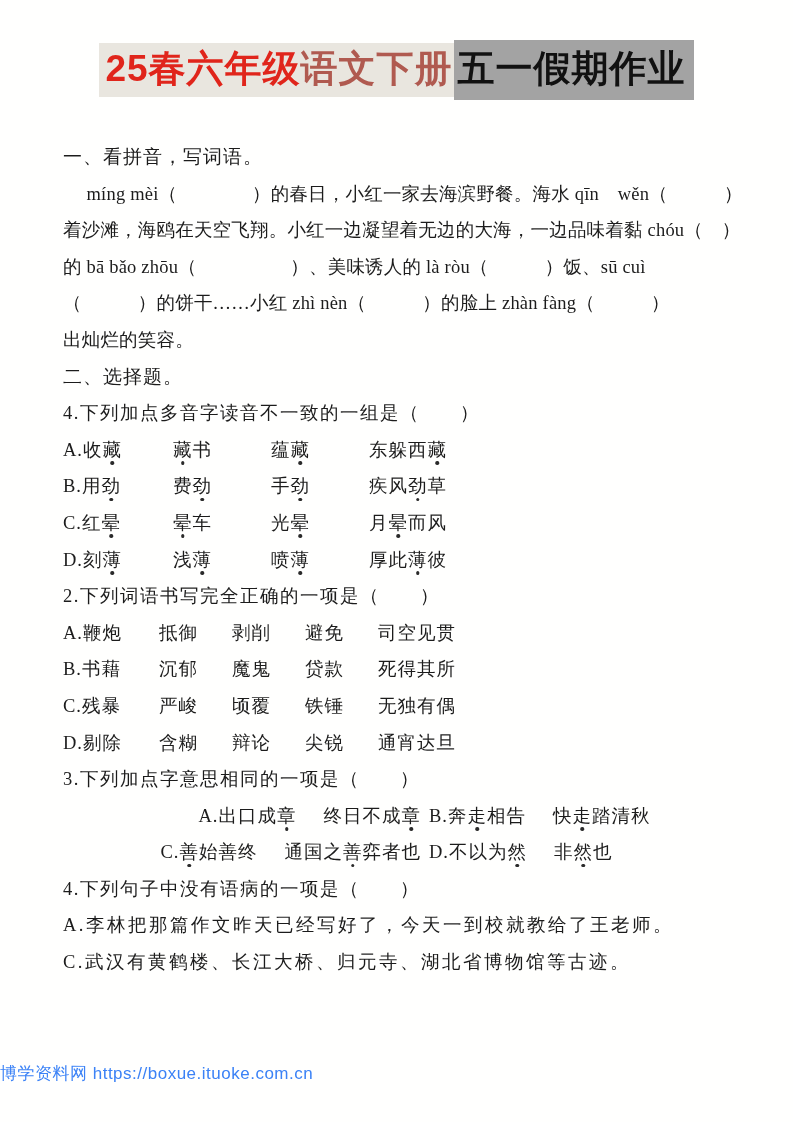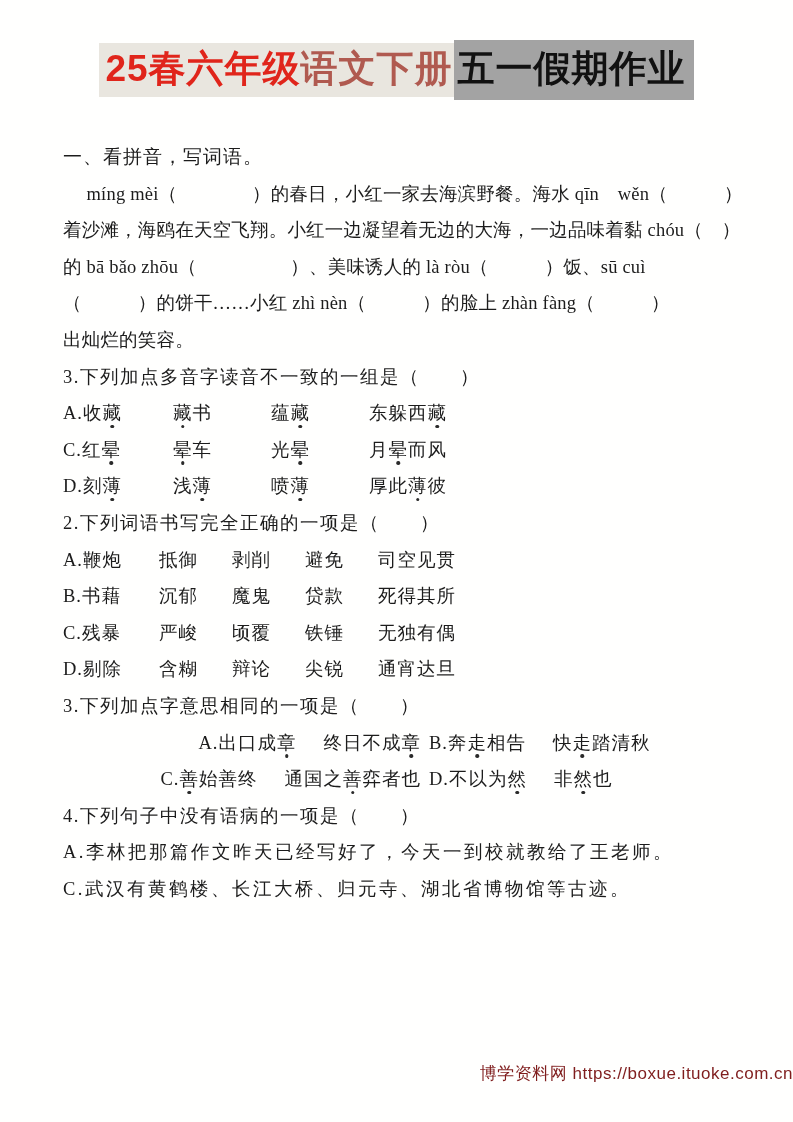--- a/index.html
+++ b/index.html
@@ -38,23 +38,23 @@
   .phrase + .phrase{margin-left:27px;}
   .sline{letter-spacing:2.5px;white-space:pre;}
 
   
   .dot{position:relative;}
   .dot::after{content:"";position:absolute;left:50%;bottom:-5px;
               transform:translateX(-50%);width:3.5px;height:3.5px;
               border-radius:50%;background:#2a2a2a;}
 
   
-  .footer{position:absolute;top:1062px;left:0;width:100%;text-align:right;
+  .footer{position:absolute;top:1062px;left:0;width:100%;text-align:left;
           font-family:"Liberation Sans","DejaVu Sans",sans-serif;
-          font-size:17px;color:#7f1d1d;letter-spacing:0.5px;}
+          font-size:17px;color:#3b82f6;letter-spacing:0.5px;}
 </style>
 </head>
 <body>
 
 <div class="page">
 
   <header class="title-bar">
     <span class="title-red"><span class="t-prefix">25春六年级</span><span class="t-subject">语文下册</span></span>
       <span class="title-yellow">五一假期作业</span>
   </header>
@@ -63,25 +63,27 @@
     <div class="h1">一、看拼音，写词语。</div>
 
     <div>
         <div class="pline">　 míng mèi（　　　　）的春日，小红一家去海滨野餐。海水 qīn　wěn（　　　）</div>
         <div class="pline">着沙滩，海鸥在天空飞翔。小红一边凝望着无边的大海，一边品味着黏 chóu（　）</div>
         <div class="pline">的 bā bǎo zhōu（　　　　　）、美味诱人的 là ròu（　　　）饭、sū cuì</div>
         <div class="pline">（　　　）的饼干……小红 zhì nèn（　　　）的脸上 zhàn fàng（　　　）</div>
         <div class="pline">出灿烂的笑容。</div>
       </div>
 
+    <div class="h1">二、选择题。</div>
 
     <div>
         <div>
-          <div class="stem">3.下列加点多音字读音不一致的一组是（　　）</div>
+          <div class="stem">4.下列加点多音字读音不一致的一组是（　　）</div>
           <div class="qrow cols4"><span class="cell">A.收<span class="dot">藏</span></span><span class="cell"><span class="dot">藏</span>书</span><span class="cell">蕴<span class="dot">藏</span></span><span class="cell">东躲西<span class="dot">藏</span></span></div>
+          <div class="qrow cols4"><span class="cell">B.用<span class="dot">劲</span></span><span class="cell">费<span class="dot">劲</span></span><span class="cell">手<span class="dot">劲</span></span><span class="cell">疾风<span class="dot">劲</span>草</span></div>
           <div class="qrow cols4"><span class="cell">C.红<span class="dot">晕</span></span><span class="cell"><span class="dot">晕</span>车</span><span class="cell">光<span class="dot">晕</span></span><span class="cell">月<span class="dot">晕</span>而风</span></div>
           <div class="qrow cols4"><span class="cell">D.刻<span class="dot">薄</span></span><span class="cell">浅<span class="dot">薄</span></span><span class="cell">喷<span class="dot">薄</span></span><span class="cell">厚此<span class="dot">薄</span>彼</span></div>
         </div>
         <div>
           <div class="stem">2.下列词语书写完全正确的一项是（　　）</div>
           <div class="qrow cols5"><span class="cell">A.鞭炮</span><span class="cell">抵御</span><span class="cell">剥削</span><span class="cell">避免</span><span class="cell">司空见贯</span></div>
           <div class="qrow cols5"><span class="cell">B.书藉</span><span class="cell">沉郁</span><span class="cell">魔鬼</span><span class="cell">贷款</span><span class="cell">死得其所</span></div>
           <div class="qrow cols5"><span class="cell">C.残暴</span><span class="cell">严峻</span><span class="cell">顷覆</span><span class="cell">铁锤</span><span class="cell">无独有偶</span></div>
           <div class="qrow cols5"><span class="cell">D.剔除</span><span class="cell">含糊</span><span class="cell">辩论</span><span class="cell">尖锐</span><span class="cell">通宵达旦</span></div>
         </div>

